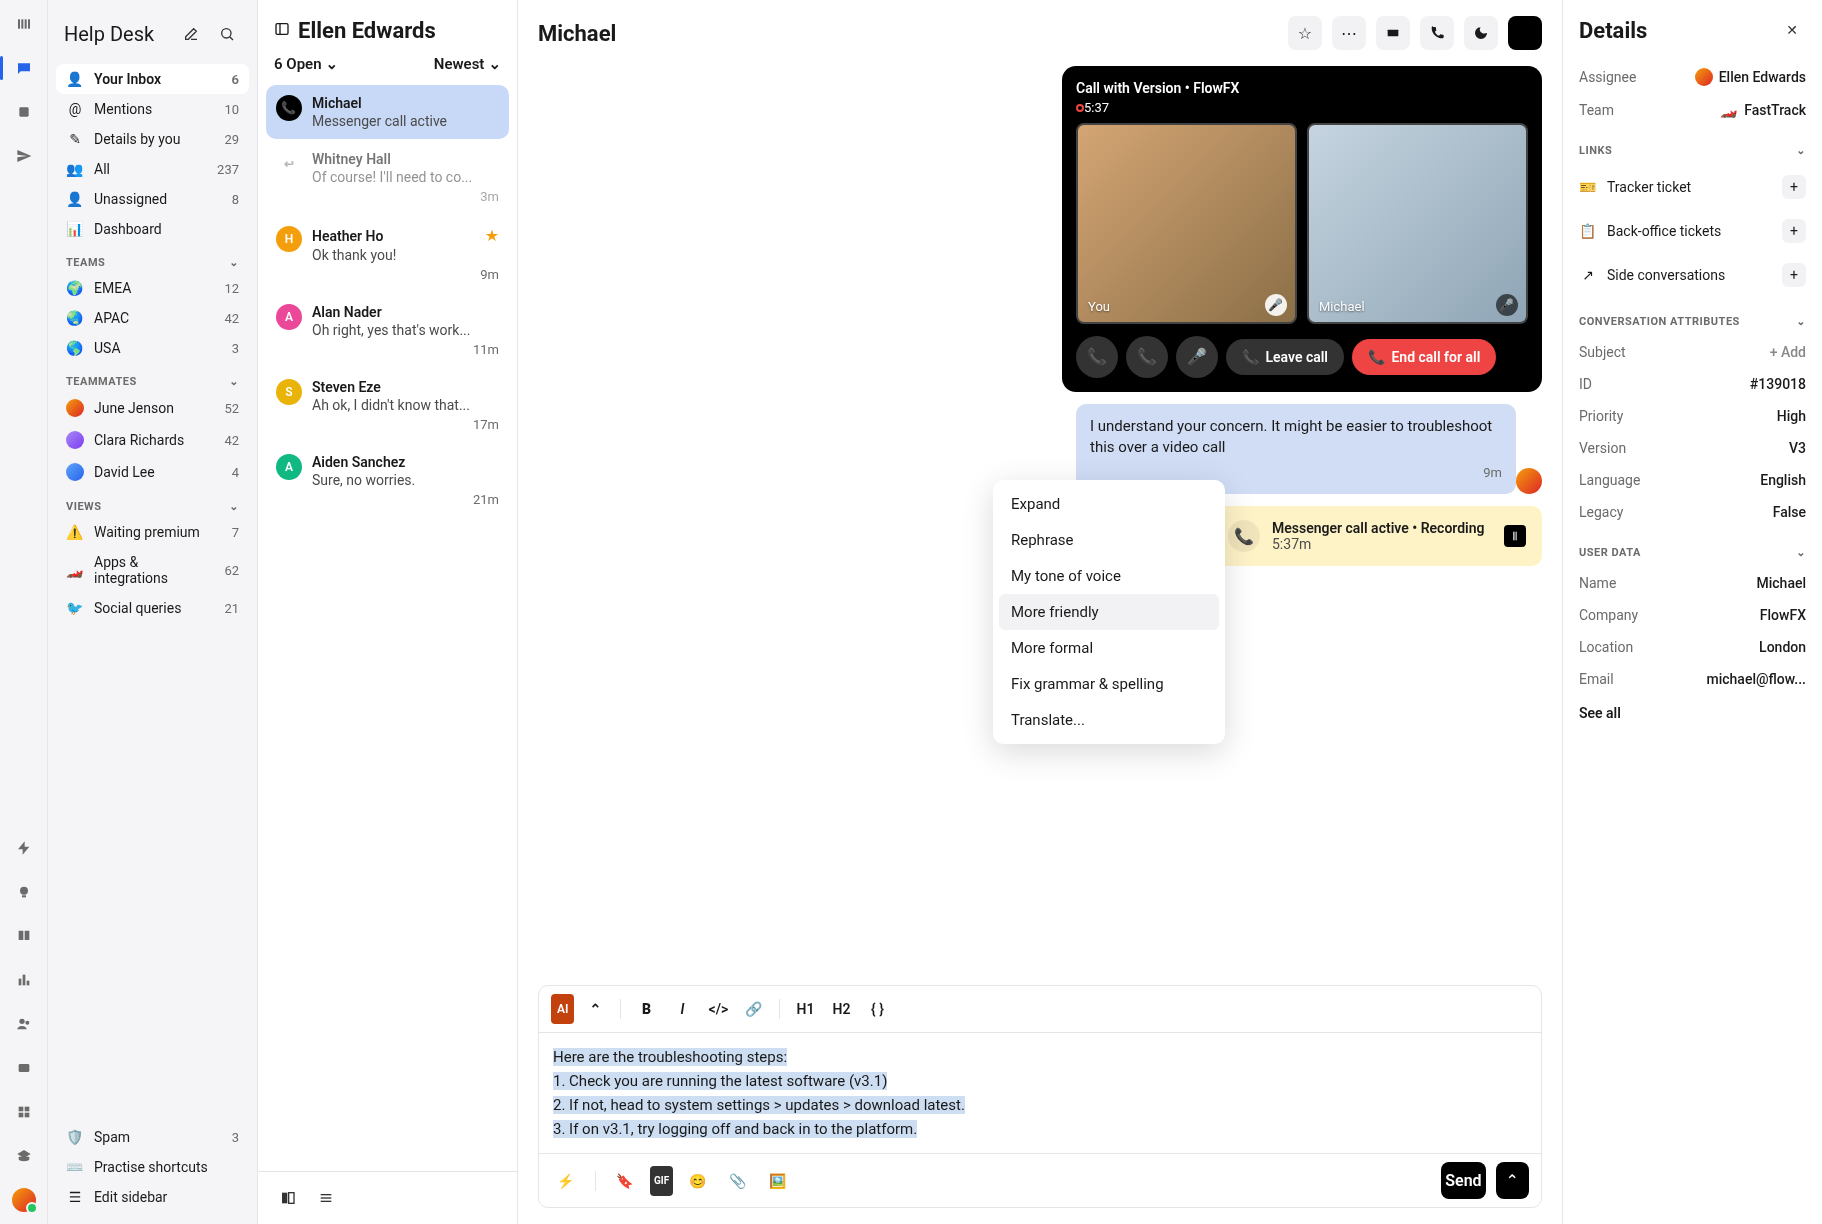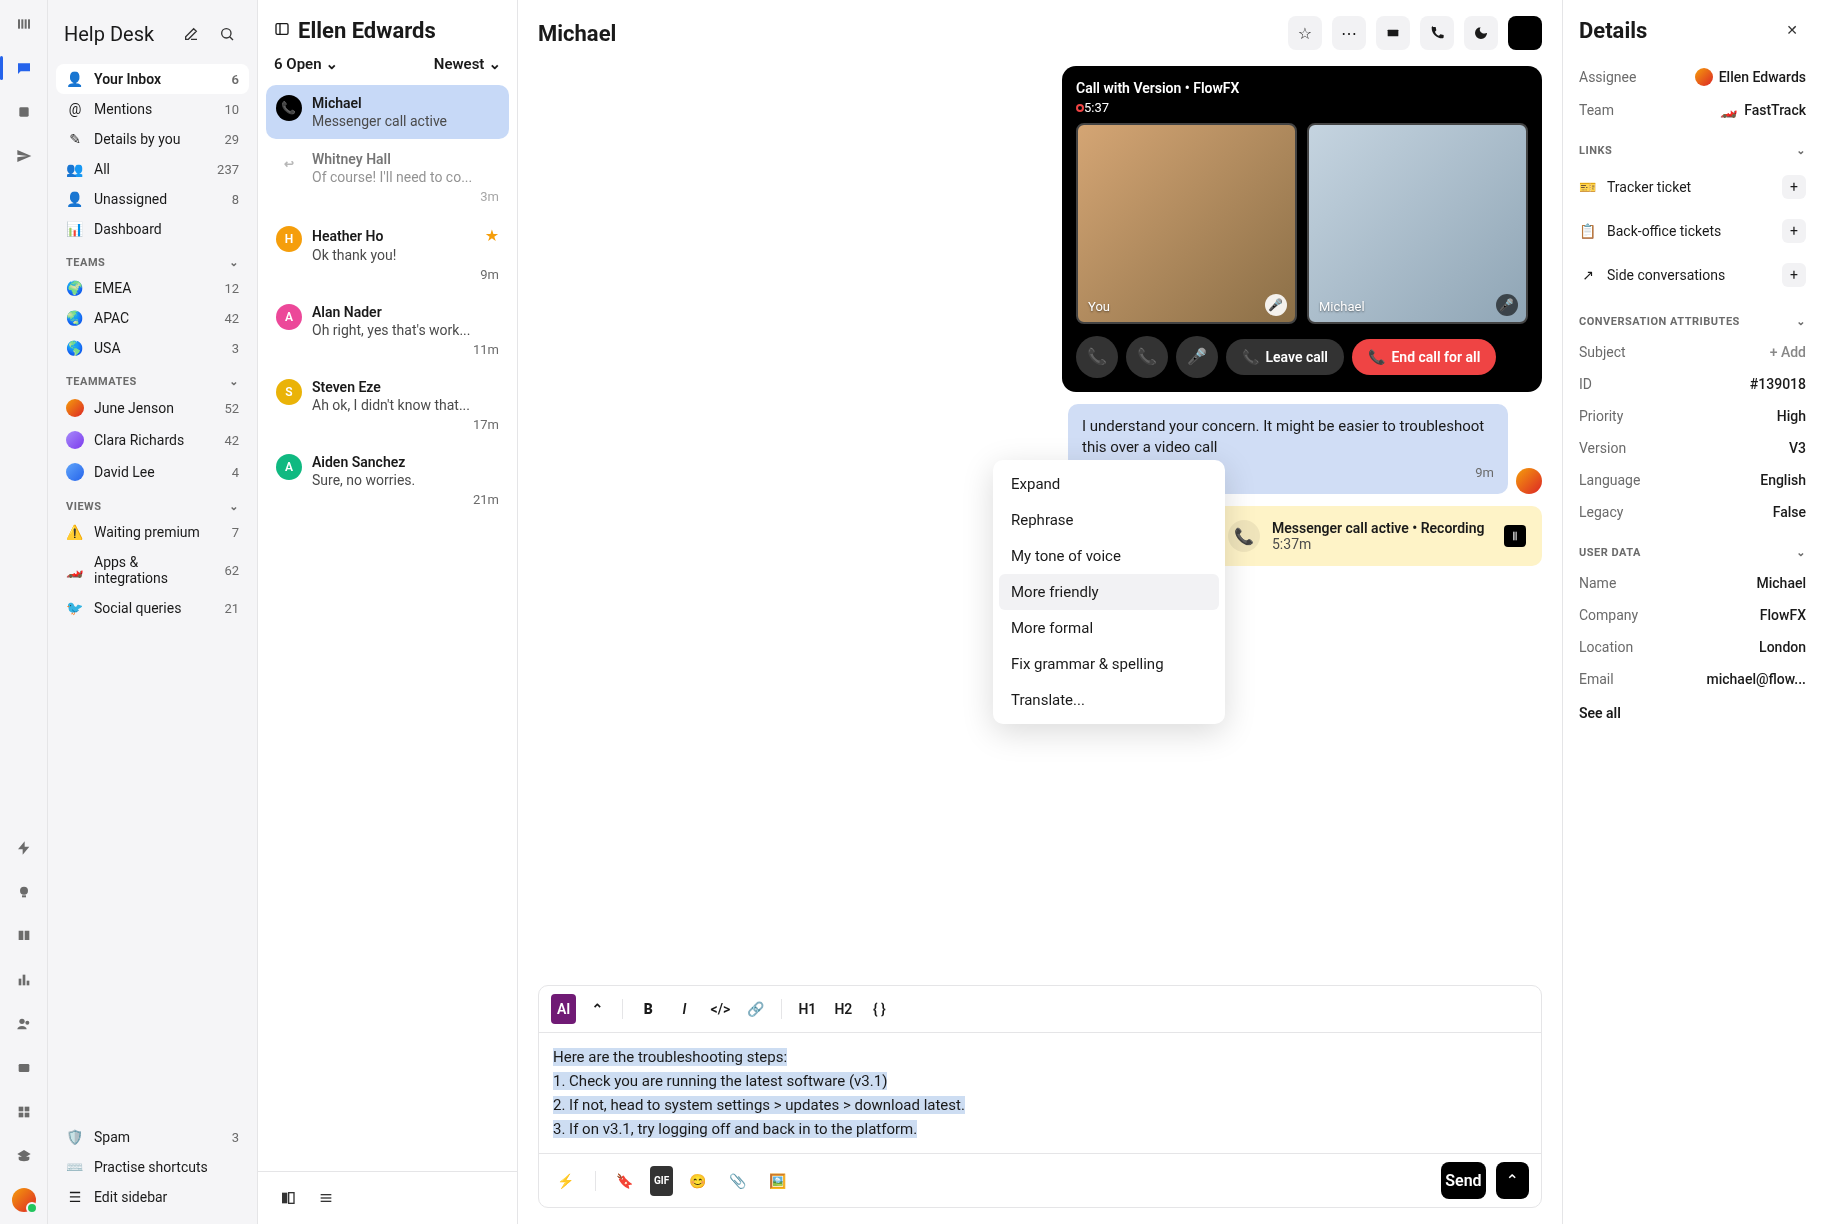--- a/index.html
+++ b/index.html
@@ -52,37 +52,37 @@
 .video-tile.you { background: linear-gradient(135deg,#d4a574,#8b6f47); }
 .video-tile.other { background: linear-gradient(135deg,#c5d4e0,#8fa5b5); }
 .video-label { position: absolute; bottom: 8px; left: 10px; font-size: 13px; color: #fff; text-shadow: 0 1px 2px rgba(0,0,0,0.5); }
 .video-icon { position: absolute; bottom: 6px; right: 8px; width: 22px; height: 22px; background: rgba(255,255,255,0.9); border-radius: 50%; display: flex; align-items: center; justify-content: center; color: #1e40af; font-size: 12px; }
 .video-icon.muted { background: rgba(0,0,0,0.6); color: #fff; }
 .call-controls { display: flex; gap: 8px; margin-top: 12px; align-items: center; }
 .call-ctrl { width: 42px; height: 42px; border-radius: 50%; background: #333; display: flex; align-items: center; justify-content: center; cursor: pointer; color: #fff; }
 .call-btn { padding: 10px 16px; border-radius: 22px; display: flex; align-items: center; gap: 6px; font-size: 14px; font-weight: 600; cursor: pointer; }
 .call-btn.leave { background: #333; color: #fff; }
 .call-btn.end { background: #ef4444; color: #fff; }
-.msg-wrap { display: flex; gap: 8px; align-items: flex-end; }
+.msg-wrap { display: flex; align-items: flex-end; }
 .msg-wrap.right { justify-content: flex-end; }
 .msg-bubble { background: #d0ddf5; border-radius: 10px; padding: 12px 14px; max-width: 440px; font-size: 15px; line-height: 1.4; position: relative; }
 .msg-time { text-align: right; font-size: 13px; color: #6b6b6b; margin-top: 6px; }
 .msg-avatar { width: 26px; height: 26px; border-radius: 50%; background: linear-gradient(135deg,#f59e0b,#dc2626); }
 .call-banner { background: #fef3c7; border-radius: 10px; padding: 14px 16px; display: flex; align-items: center; gap: 12px; width: 330px; align-self: flex-end; position: relative; }
 .banner-icon { width: 32px; height: 32px; border-radius: 50%; background: rgba(0,0,0,0.06); display: flex; align-items: center; justify-content: center; }
 .banner-text { flex: 1; }
 .banner-title { font-weight: 600; font-size: 14px; }
 .banner-sub { font-size: 14px; color: #4b4b4b; }
 .banner-logo { width: 22px; height: 22px; background: #000; border-radius: 4px; color:#fff; display:flex; align-items:center; justify-content:center; font-size:11px; }
-.ai-menu { position: absolute; left: 475px; top: 460px; background: #fff; border-radius: 10px; box-shadow: 0 8px 32px rgba(0,0,0,0.15); padding: 6px; width: 232px; z-index: 10; }
+.ai-menu { position: absolute; left: 475px; top: 480px; background: #fff; border-radius: 10px; box-shadow: 0 8px 32px rgba(0,0,0,0.15); padding: 6px; width: 232px; z-index: 10; }
 .ai-item { padding: 9px 12px; border-radius: 6px; cursor: pointer; font-size: 15px; }
 .ai-item.hover { background: #f2f2f4; }
 .toolbar { display: flex; align-items: center; gap: 6px; padding: 8px 12px; border-bottom: 1px solid #e5e5e7; }
 .tb-btn { width: 30px; height: 30px; display: flex; align-items: center; justify-content: center; border-radius: 6px; cursor: pointer; font-size: 14px; font-weight: 600; }
-.tb-btn.ai { background: #701a75; color: #fff; font-size: 14px; padding: 2px 6px; width: auto; border-radius: 4px; }
+.tb-btn.ai { background: #c2410c; color: #fff; font-size: 12px; padding: 2px 6px; width: auto; border-radius: 4px; }
 .tb-sep { width: 1px; height: 20px; background: #e5e5e7; margin: 0 4px; }
 .composer { border: 1px solid #e5e5e7; border-radius: 10px; margin: 0 20px 16px; }
 .compose-text { padding: 12px 14px; font-size: 15px; line-height: 1.6; min-height: 100px; }
 .compose-text span { background: #cdddf2; }
 .compose-footer { display: flex; align-items: center; padding: 8px 12px; gap: 10px; border-top: 1px solid #e5e5e7; }
 .compose-footer .spacer { flex: 1; }
 .send-btn { background: #000; color: #fff; padding: 9px 4px; border-radius: 8px; font-weight: 600; cursor: pointer; display: flex; align-items: center; gap: 2px; }
 .send-drop { background: #000; color: #fff; padding: 9px 10px; border-radius: 8px; cursor: pointer; }
 .details { width: 260px; border-left: 1px solid #e5e5e7; padding: 16px; overflow-y: auto; font-size: 14px; }
 .details-header { display: flex; align-items: center; justify-content: space-between; margin-bottom: 16px; }

